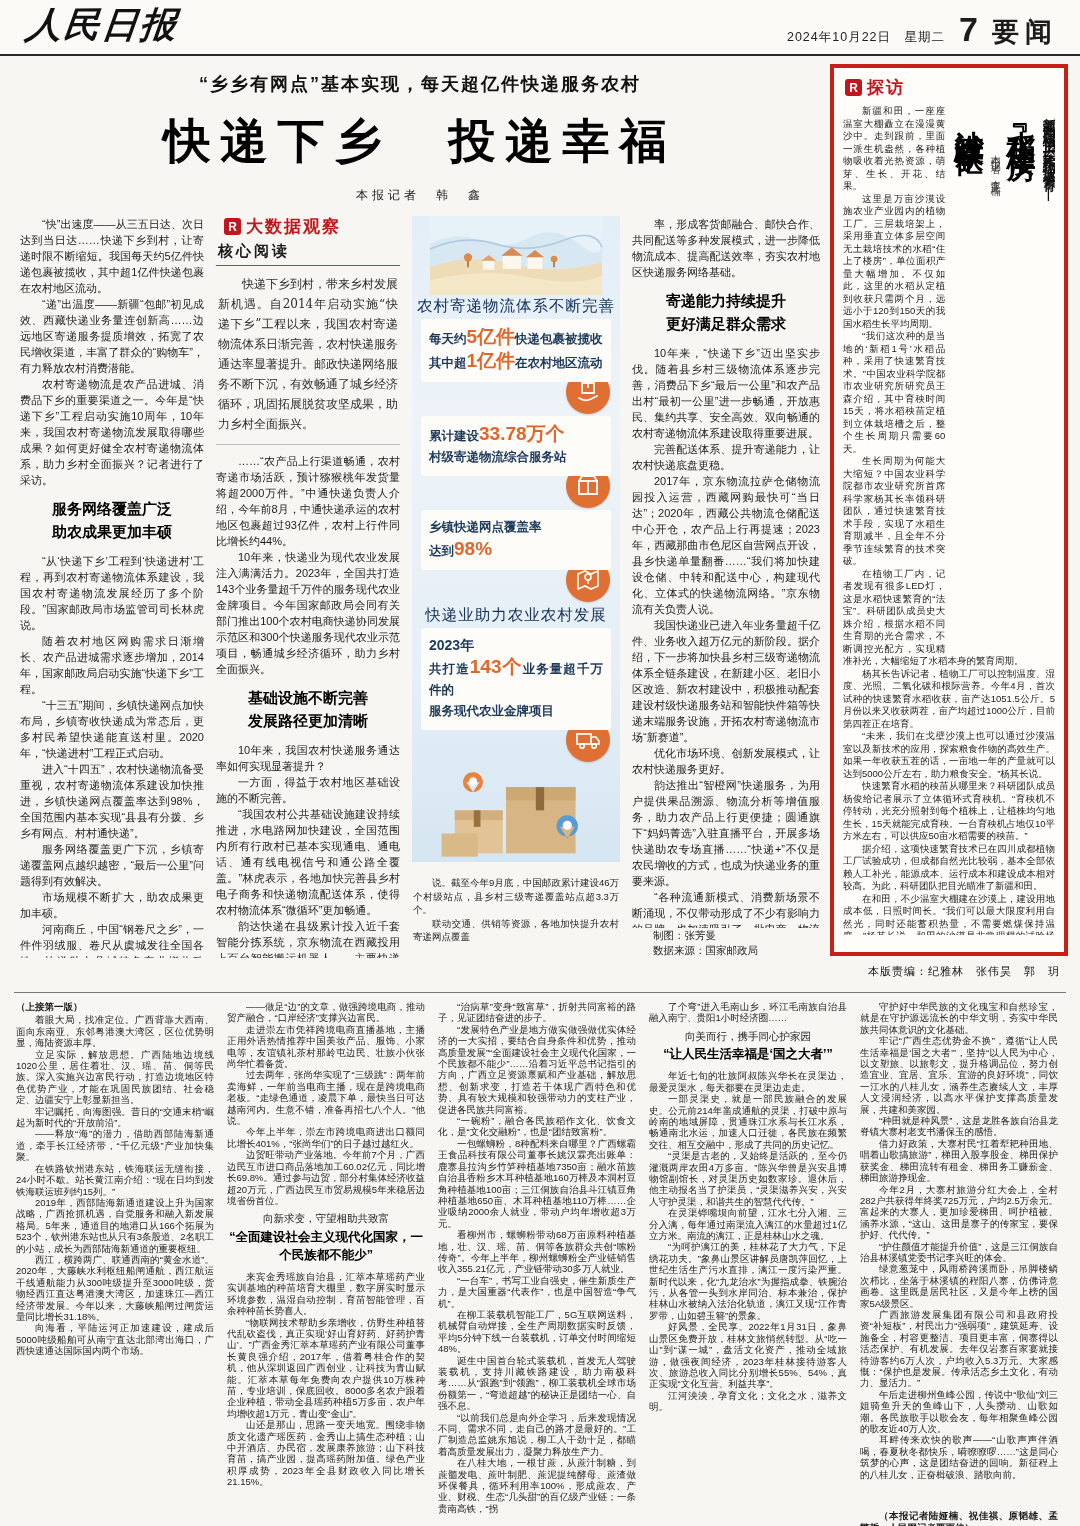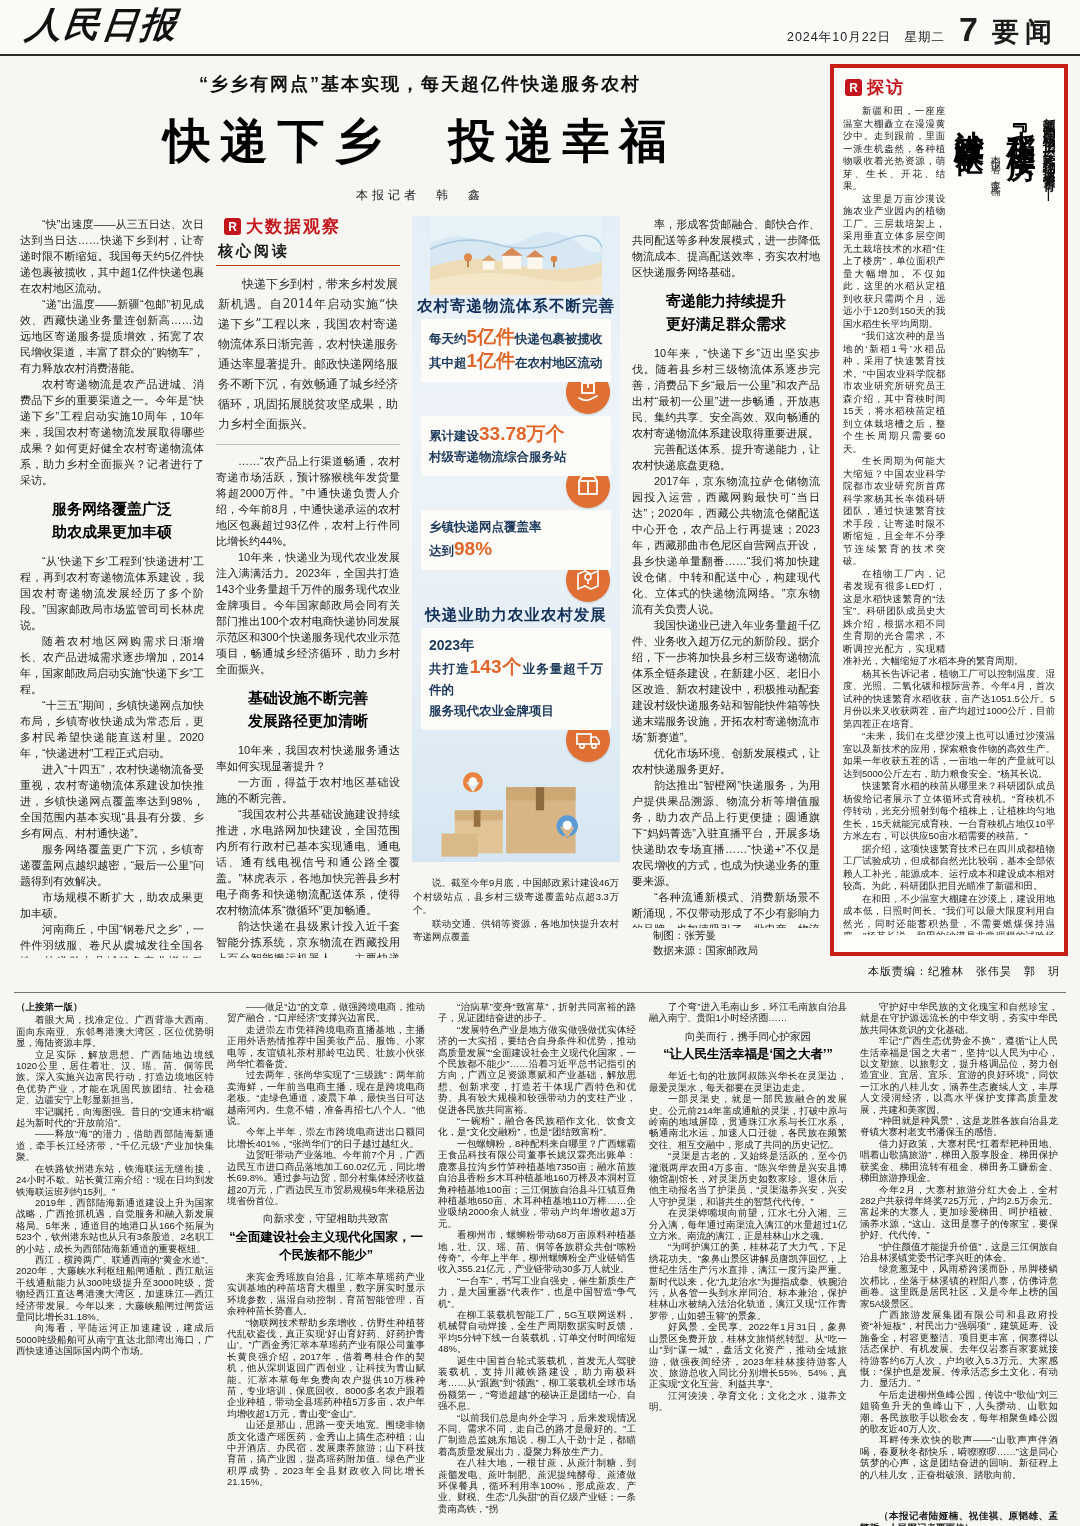--- a/index.html
+++ b/index.html
@@ -36,21 +36,21 @@
   .core-box { border-top:1px solid #c2410c; border-bottom:1px solid #bbb; padding:8px 2px 10px 2px;
     font-family:"DejaVu Serif",serif; font-size:12px; line-height:20px; color:#2c2c2c; margin-bottom:8px;}
   .core-box p { text-indent:2em; }
   .fcol-credits { margin-top:auto; font-size:10.5px; line-height:15px; color:#222; }
   .fcol-credits div { text-indent:2em; }
   .fcol4-text { flex:1; overflow:hidden; }
   
   .info { height:646px; background:linear-gradient(180deg,#e3eef7 0%,#edf3f8 30%,#e6eff6 70%,#d5e6f2 100%);
     overflow:hidden; display:flex; flex-direction:column; }
   .info-illus { display:block; }
-  .info-title { font-size:15.5px; font-weight:700; color:#14315a; text-align:center;
+  .info-title { font-size:15.5px; font-weight:400; color:#14315a; text-align:center;
     letter-spacing:1px; padding:3px 0 5px; }
   .stat-card { background:#fdfcf8; border-radius:3px; margin:0 9px; padding:7px 8px 8px;
     font-size:12.5px; font-weight:bold; color:#1d3a5c; line-height:21px; position:relative; }
   .stat-card .em { color:#e0662a; font-size:19px; font-weight:900; }
   .icon-row { display:flex; justify-content:flex-end; padding-right:10px; margin:-12px 0 2px; height:44px;}
   .circ { width:44px; height:44px; border-radius:50%; background:#e06f33; display:flex;
     align-items:center; justify-content:center; box-shadow:0 1px 2px rgba(0,0,0,.15); }
   .gold-year { font-size:14px; font-weight:900; color:#1d3a5c; }
   .info-after { font-size:9.5px; line-height:13.5px; text-align:justify; padding:14px 1px; overflow:hidden; flex:1;}
   .info-after p { text-indent:2em; }
@@ -278,21 +278,21 @@
       <div class="tf-vertical">
         <div class="tf-kicker">新疆和田植物工厂探索作物快速繁育——</div>
         <div class="tf-title">水稻『住楼房』</div>
         <div class="tf-byline">本报记者　李亚楠</div>
         <div class="tf-title">沙漠收获忙</div>
       </div>
       <div class="tf-paras">
           <p>新疆和田，一座座温室大棚矗立在漫漫黄沙中。走到跟前，里面一派生机盎然，各种植物吸收着光热资源，萌芽、生长、开花、结果。</p>
           <p>这里是万亩沙漠设施农业产业园内的植物工厂。三层栽培架上，采用垂直立体多层空间无土栽培技术的水稻“住上了楼房”，单位面积产量大幅增加。不仅如此，这里的水稻从定植到收获只需两个月，远远小于120到150天的我国水稻生长平均周期。</p>
           <p>“我们这次种的是当地的‘新稻1号’水稻品种，采用了快速繁育技术。”中国农业科学院都市农业研究所研究员王森介绍，其中育秧时间15天，将水稻秧苗定植到立体栽培槽之后，整个生长周期只需要60天。</p>
-          <p>生长周期为何能大大缩短？中国农业科学院都市农业研究所首席科学家杨其长率领科研团队，通过快速繁育技术手段，让寄递时限不断缩短，且全年不分季节连续繁育的技术突破。</p>
+          <p>生长周期为何能大大缩短？中国农业科学院都市农业研究所首席科学家杨其长率领科研团队，通过快速繁育技术手段，实现了水稻生育期减半，且全年不分季节连续繁育的技术突破。</p>
           <p>在植物工厂内，记者发现有很多LED灯，这是水稻快速繁育的“法宝”。科研团队成员史大姝介绍，根据水稻不同生育期的光合需求，不断调控光配方，实现精准补光，大幅缩短了水稻本身的繁育周期。</p>
           <p>杨其长告诉记者，植物工厂可以控制温度、湿度、光照、二氧化碳和根际营养。今年4月，首次试种的快速繁育水稻收获，亩产达1051.5公斤。5月份以来又收获两茬，亩产均超过1000公斤，目前第四茬正在培育。</p>
           <p>“未来，我们在戈壁沙漠上也可以通过沙漠温室以及新技术的应用，探索粮食作物的高效生产。如果一年收获五茬的话，一亩地一年的产量就可以达到5000公斤左右，助力粮食安全。”杨其长说。</p>
           <p>快速繁育水稻的秧苗从哪里来？科研团队成员杨俊给记者展示了立体循环式育秧机。“育秧机不停转动，光充分照射到每个植株上，让植株均匀地生长，15天就能完成育秧。一台育秧机占地仅10平方米左右，可以供应50亩水稻需要的秧苗。”</p>
           <p>据介绍，这项快速繁育技术已在四川成都植物工厂试验成功，但成都自然光比较弱，基本全部依赖人工补光，能源成本、运行成本和建设成本相对较高。为此，科研团队把目光瞄准了新疆和田。</p>
           <p>在和田，不少温室大棚建在沙漠上，建设用地成本低，日照时间长。“我们可以最大限度利用自然光，同时还能蓄积热量，不需要燃煤保持温度。”杨其长说，和田的沙漠是非常理想的试验场地。经过两年多的试验，团队终于攻克了在沙漠温室条件下水稻快繁生长的关键难题。</p>
         </div>
     </div>
   </div>
 </div>

